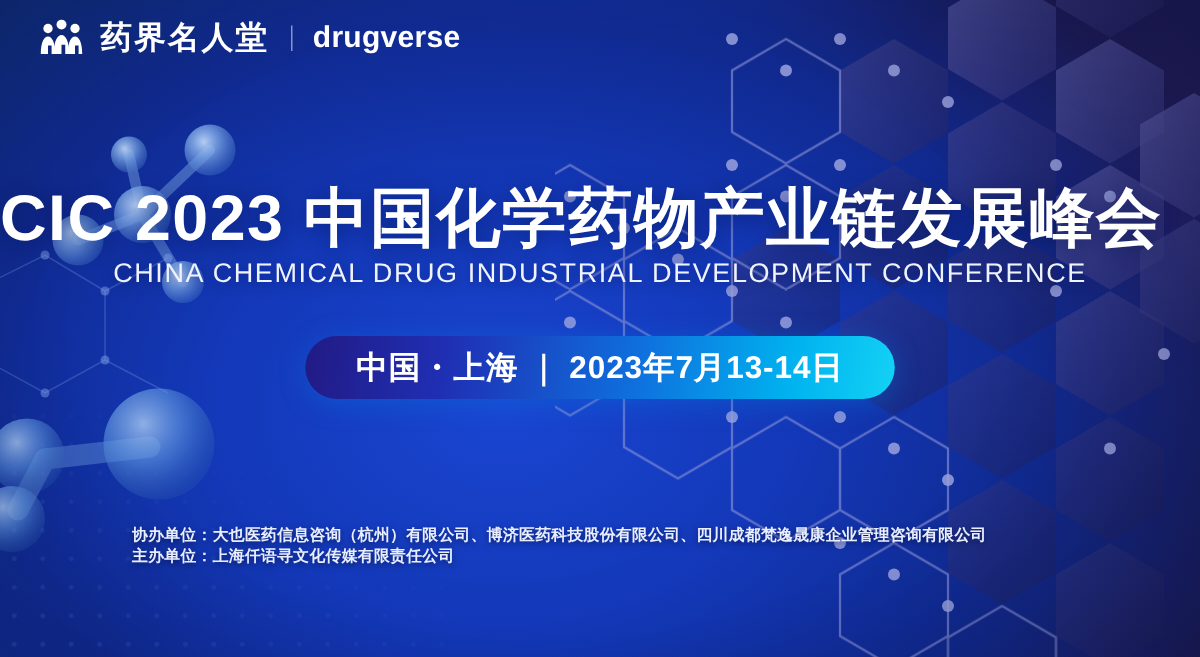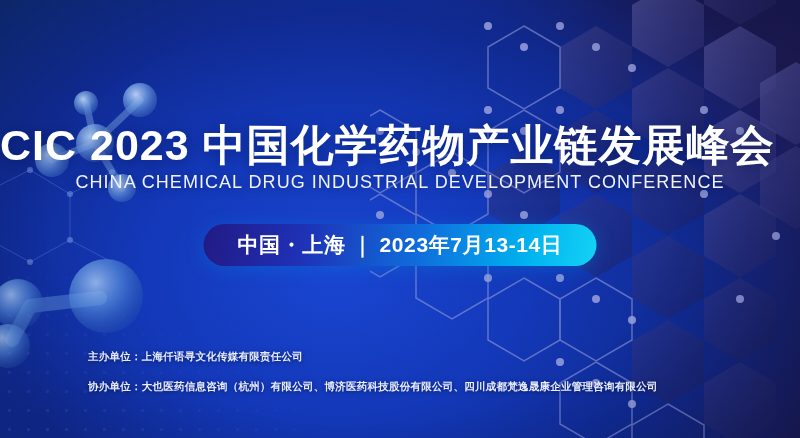--- a/index.html
+++ b/index.html
@@ -283,28 +283,43 @@
       </g>
       <circle cx="146" cy="48" r="37" fill="url(#bigG)"></circle>
       <circle cx="58" cy="56" r="25" fill="url(#bigG)"></circle>
       <circle cx="48" cy="98" r="22" fill="url(#bigG)"></circle>
     </svg>
 
     <div id="dot-grid"></div>
     <div class="vignette"></div>
   </div>
 
+  <div id="logo-bar">
+    <svg id="logo-mark" viewBox="0 0 30 26">
+      <g fill="#ffffff">
+        <circle cx="6" cy="7" r="3.1"></circle>
+        <circle cx="15" cy="4.4" r="3.3"></circle>
+        <circle cx="24" cy="7" r="3.1"></circle>
+        <path d="M1.2 24 C1.2 16.2 3.4 12.4 6 12.4 C8.6 12.4 10.8 16.2 10.8 24 L8.4 24 L8.4 18.4 L6 18.4 L6 24 Z"></path>
+        <path d="M9.9 24 C9.9 15.4 12.2 11.3 15 11.3 C17.8 11.3 20.1 15.4 20.1 24 L17.5 24 L17.5 17.9 L15 17.9 L15 24 Z"></path>
+        <path d="M19.2 24 C19.2 16.2 21.4 12.4 24 12.4 C26.6 12.4 28.8 16.2 28.8 24 L26.4 24 L26.4 18.4 L24 18.4 L24 24 Z"></path>
+      </g>
+    </svg>
+    <span id="logo-cn">药界名人堂</span>
+    <span id="logo-divider"></span>
+    <span id="logo-en">drugverse</span>
+  </div>
 
   <div id="main">
     <div id="title-cn">CIC 2023 中国化学药物产业链发展峰会</div>
     <div id="title-en">CHINA CHEMICAL DRUG INDUSTRIAL DEVELOPMENT CONFERENCE</div>
 
     <div id="date-badge">
       <span id="date-text">中国・上海 ｜ 2023年7月13-14日</span>
     </div>
   </div>
 
   <div id="footer">
+    <div id="footer-cohost" class="footer-line">协办单位：大也医药信息咨询（杭州）有限公司、博济医药科技股份有限公司、四川成都梵逸晟康企业管理咨询有限公司</div>
     <div id="footer-host" class="footer-line">主办单位：上海仟语寻文化传媒有限责任公司</div>
-    <div id="footer-cohost" class="footer-line">协办单位：大也医药信息咨询（杭州）有限公司、博济医药科技股份有限公司、四川成都梵逸晟康企业管理咨询有限公司</div>
   </div>
 
 </div>
 
 </body></html>

